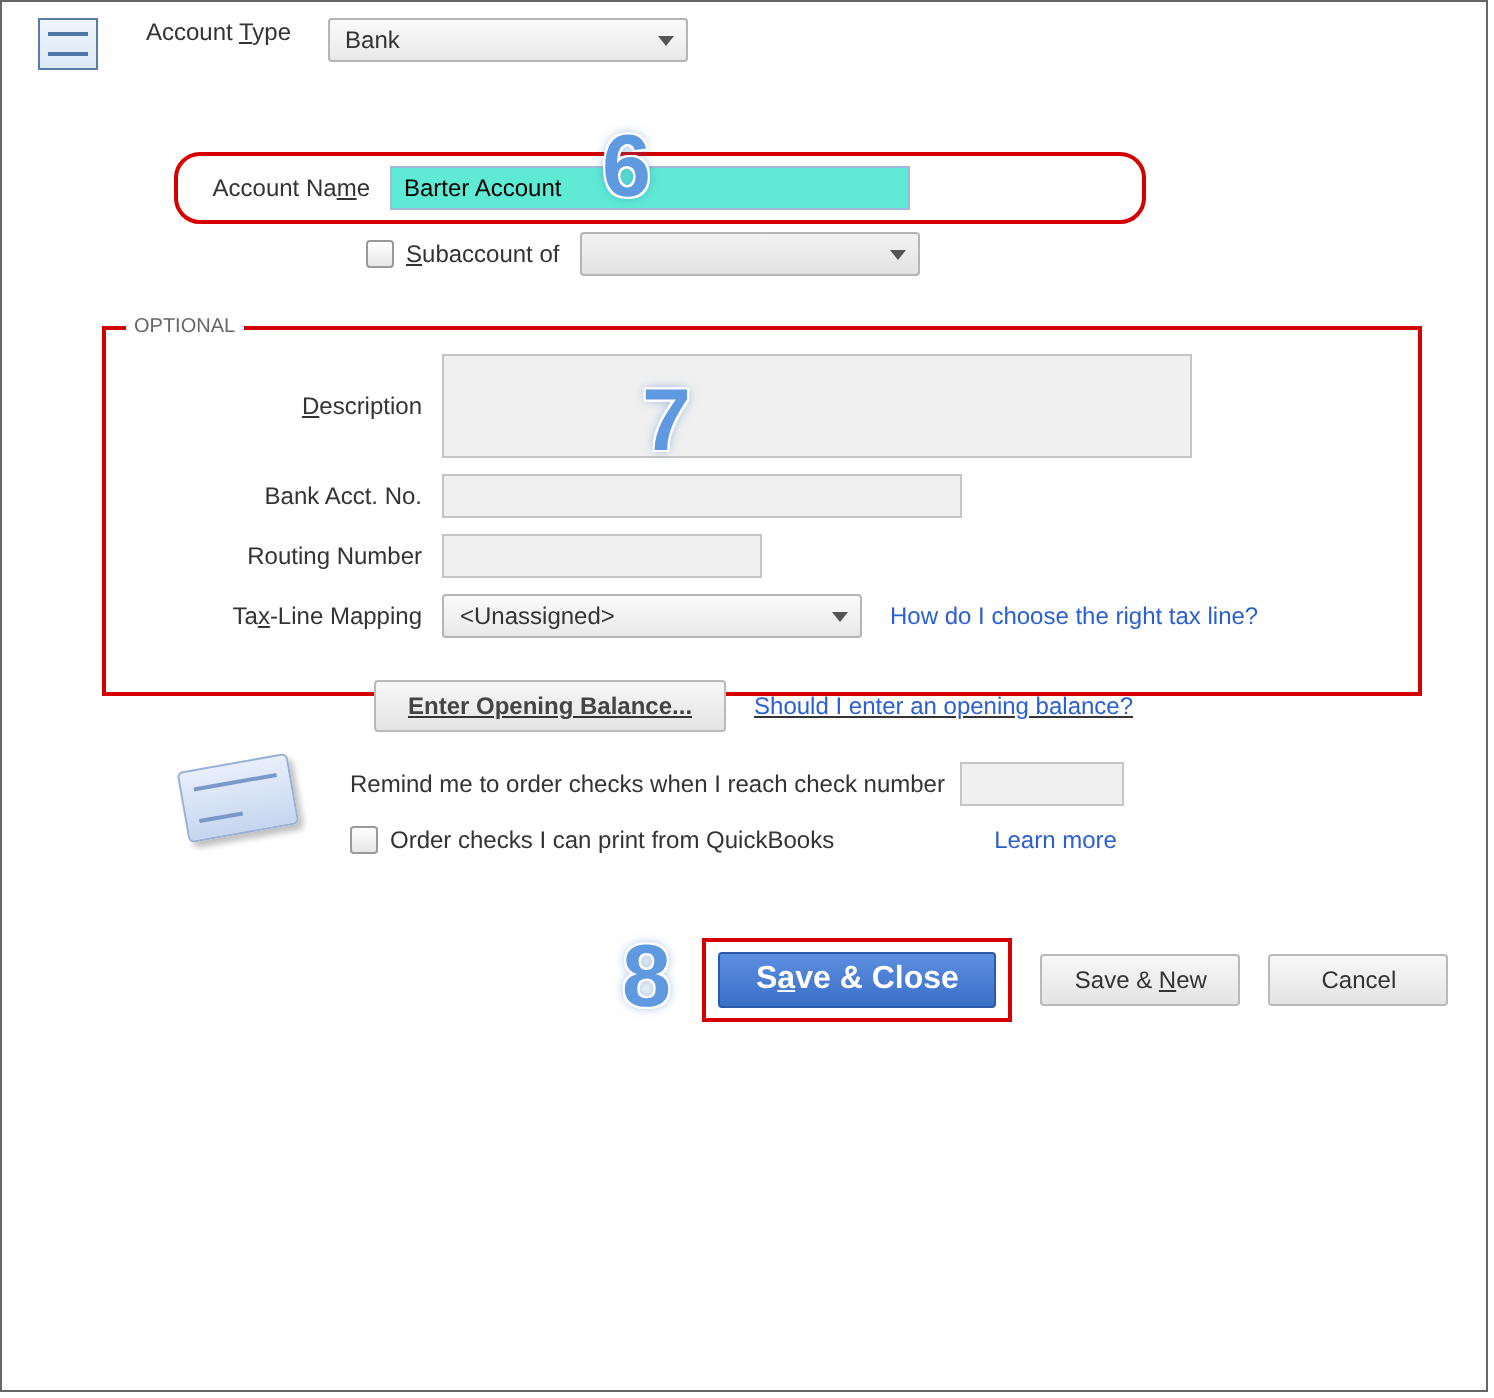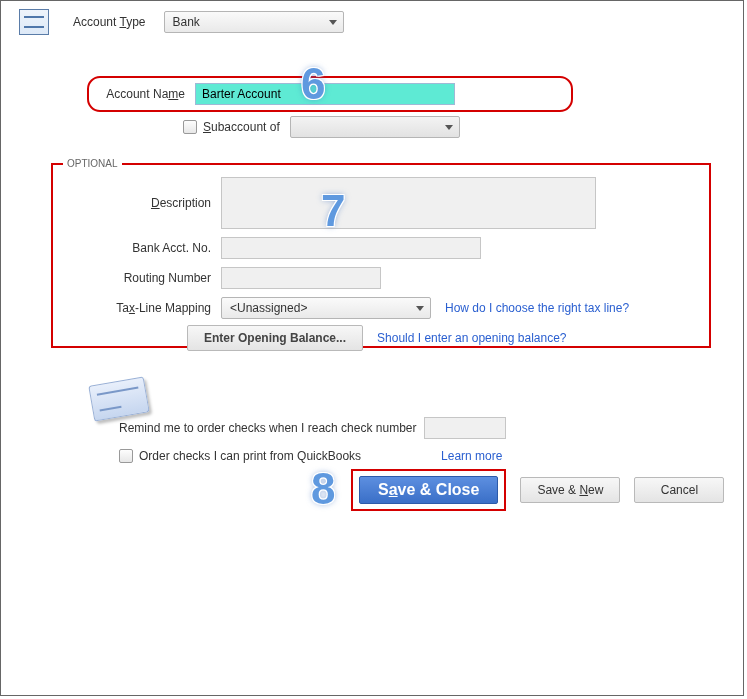--- a/index.html
+++ b/index.html
@@ -16,21 +16,21 @@
   }
   .outer {
     border: 1px solid #666;
     width: 744px;
     height: 696px;
     background: #ffffff;
     position: relative;
   }
   .top-row {
     display: flex;
-    align-items: center;
+    align-items: flex-start;
     padding: 8px 18px 6px 18px;
   }
   .header-icon {
     width: 30px;
     height: 26px;
     border: 1px solid #5a7ca8;
     background: linear-gradient(#eef4fb,#dde9f7);
     margin-right: 24px;
     position: relative;
   }
@@ -124,24 +124,24 @@
     border:1px solid #b9b9b9;
     height:26px;
     padding:0 16px;
     font-size:12px;
     color:#444;
     font-weight:bold;
     cursor:pointer;
     border-radius:2px;
   }
   .btn-grey.plain{ font-weight:normal; color:#333;}
-  .below-optional { position:absolute; left:38px; top:324px; width:660px; }
+  .below-optional { position:absolute; left:38px; top:339px; width:660px;text-decoration:underline; }
   .below-optional .row .flab{ width:148px; }
   .checks-area {
-    position:absolute; left:90px; top:380px; width:600px;flex-direction:column;
+    position:absolute; left:90px; top:380px; width:600px;
   }
   .check-icon {
     width:56px; height:36px;
     transform: rotate(-10deg);
     background:linear-gradient(#e8effb,#c6d6ef);
     border:1px solid #99b0d6;
     border-radius:3px;
     box-shadow: 2px 3px 3px rgba(0,0,0,0.25);
     position:relative;
   }

